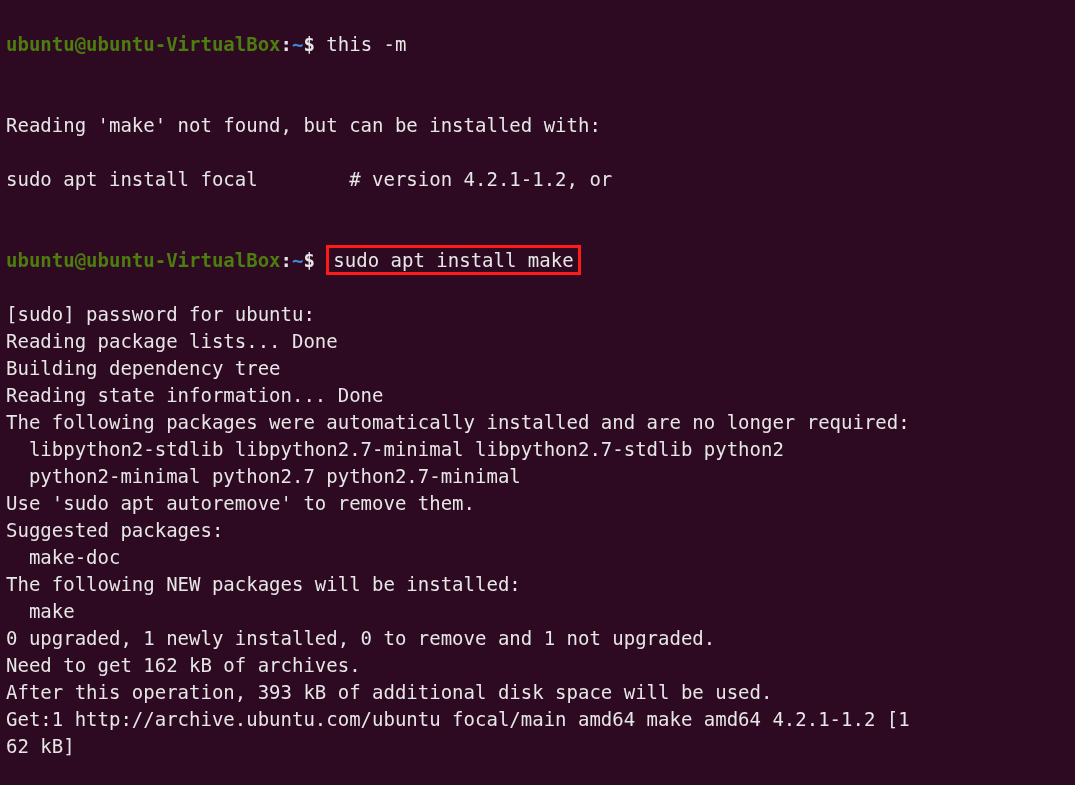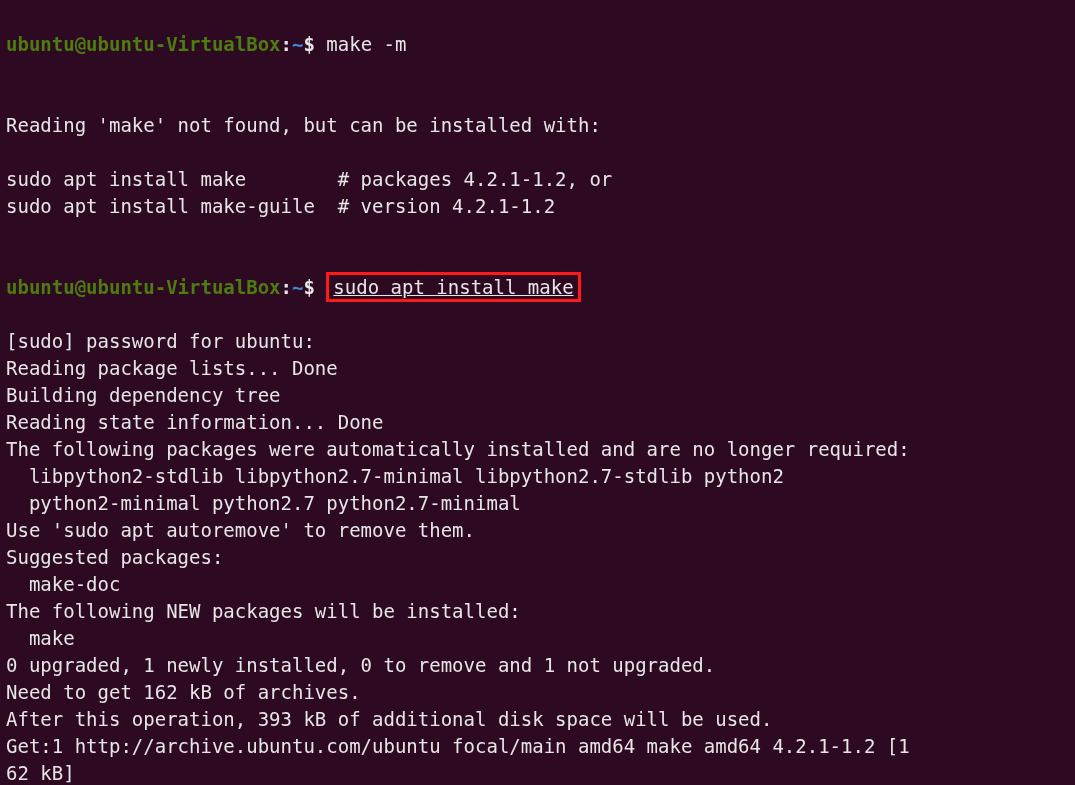--- a/index.html
+++ b/index.html
@@ -23,24 +23,23 @@
   .prompt-path { color: #3a8ad6; font-weight: bold; }
   .prompt-dollar { color: #e6e6e6; font-weight: bold; }
   .cmd { color: #e6e6e6; }
   .highlight-box {
     border: 3px solid #ff1a1a;
     padding: 0 4px;
     display: inline-block;
     line-height: 24px;
     margin-top: -2px;
     margin-bottom: -2px;
-    text-decoration: underline;
   }
 </style>
 </head>
 <body>
 
 <div class="terminal">
-<div><span class="prompt-user">ubuntu@ubuntu-VirtualBox</span><span class="prompt-colon">:</span><span class="prompt-path">~</span><span class="prompt-dollar">$</span><span class="cmd"> </span><span class="cmd">make -m</span></div>
-<div id="block1"><div>&nbsp;</div><div>Reading 'make' not found, but can be installed with:</div><div>&nbsp;</div><div>sudo apt install make        # packages 4.2.1-1.2, or</div><div>sudo apt install make-guile  # version 4.2.1-1.2</div><div>&nbsp;</div></div>
+<div><span class="prompt-user">ubuntu@ubuntu-VirtualBox</span><span class="prompt-colon">:</span><span class="prompt-path">~</span><span class="prompt-dollar">$</span><span class="cmd"> </span><span class="cmd">this -m</span></div>
+<div id="block1"><div>&nbsp;</div><div>Reading 'make' not found, but can be installed with:</div><div>&nbsp;</div><div>sudo apt install focal        # version 4.2.1-1.2, or</div><div>&nbsp;</div></div>
 <div><span class="prompt-user">ubuntu@ubuntu-VirtualBox</span><span class="prompt-colon">:</span><span class="prompt-path">~</span><span class="prompt-dollar">$</span><span> </span><span class="highlight-box"><span class="cmd">sudo apt install make</span></span></div>
 <div id="block2"><div>[sudo] password for ubuntu:</div><div>Reading package lists... Done</div><div>Building dependency tree</div><div>Reading state information... Done</div><div>The following packages were automatically installed and are no longer required:</div><div>  libpython2-stdlib libpython2.7-minimal libpython2.7-stdlib python2</div><div>  python2-minimal python2.7 python2.7-minimal</div><div>Use 'sudo apt autoremove' to remove them.</div><div>Suggested packages:</div><div>  make-doc</div><div>The following NEW packages will be installed:</div><div>  make</div><div>0 upgraded, 1 newly installed, 0 to remove and 1 not upgraded.</div><div>Need to get 162 kB of archives.</div><div>After this operation, 393 kB of additional disk space will be used.</div><div>Get:1 http://archive.ubuntu.com/ubuntu focal/main amd64 make amd64 4.2.1-1.2 [1</div><div>62 kB]</div></div>
 </div>
 
 </body></html>

